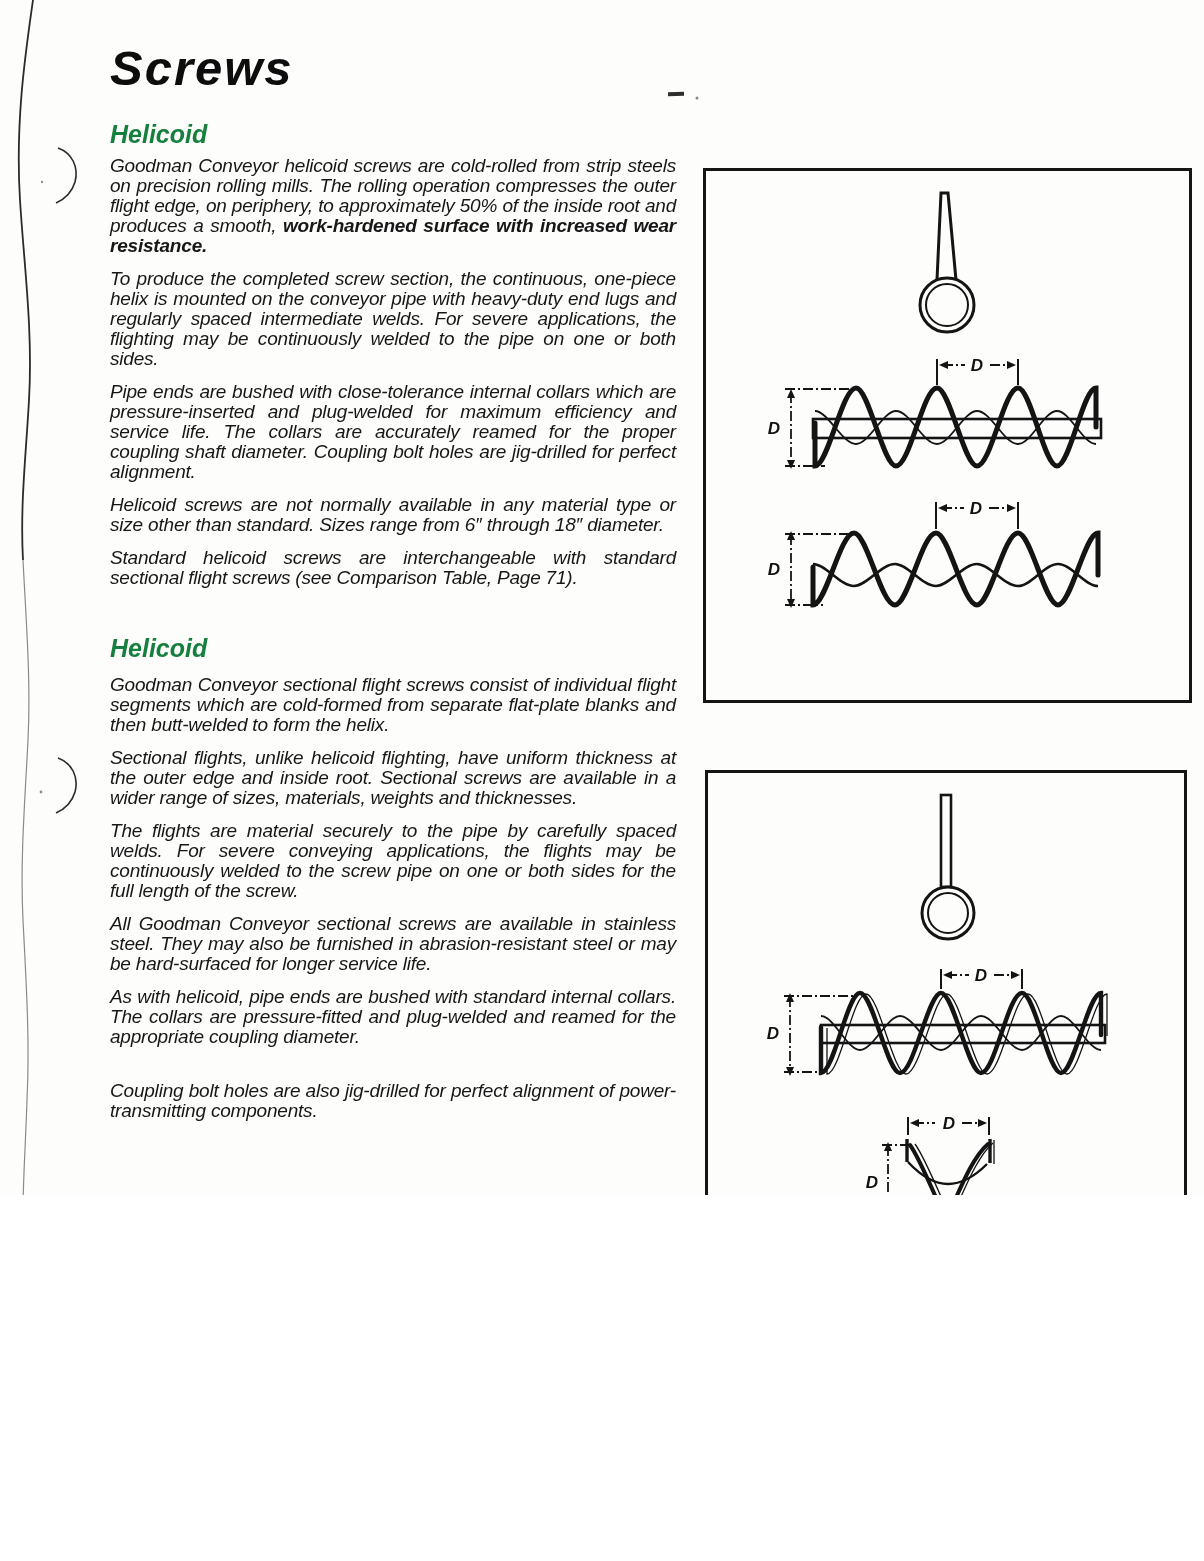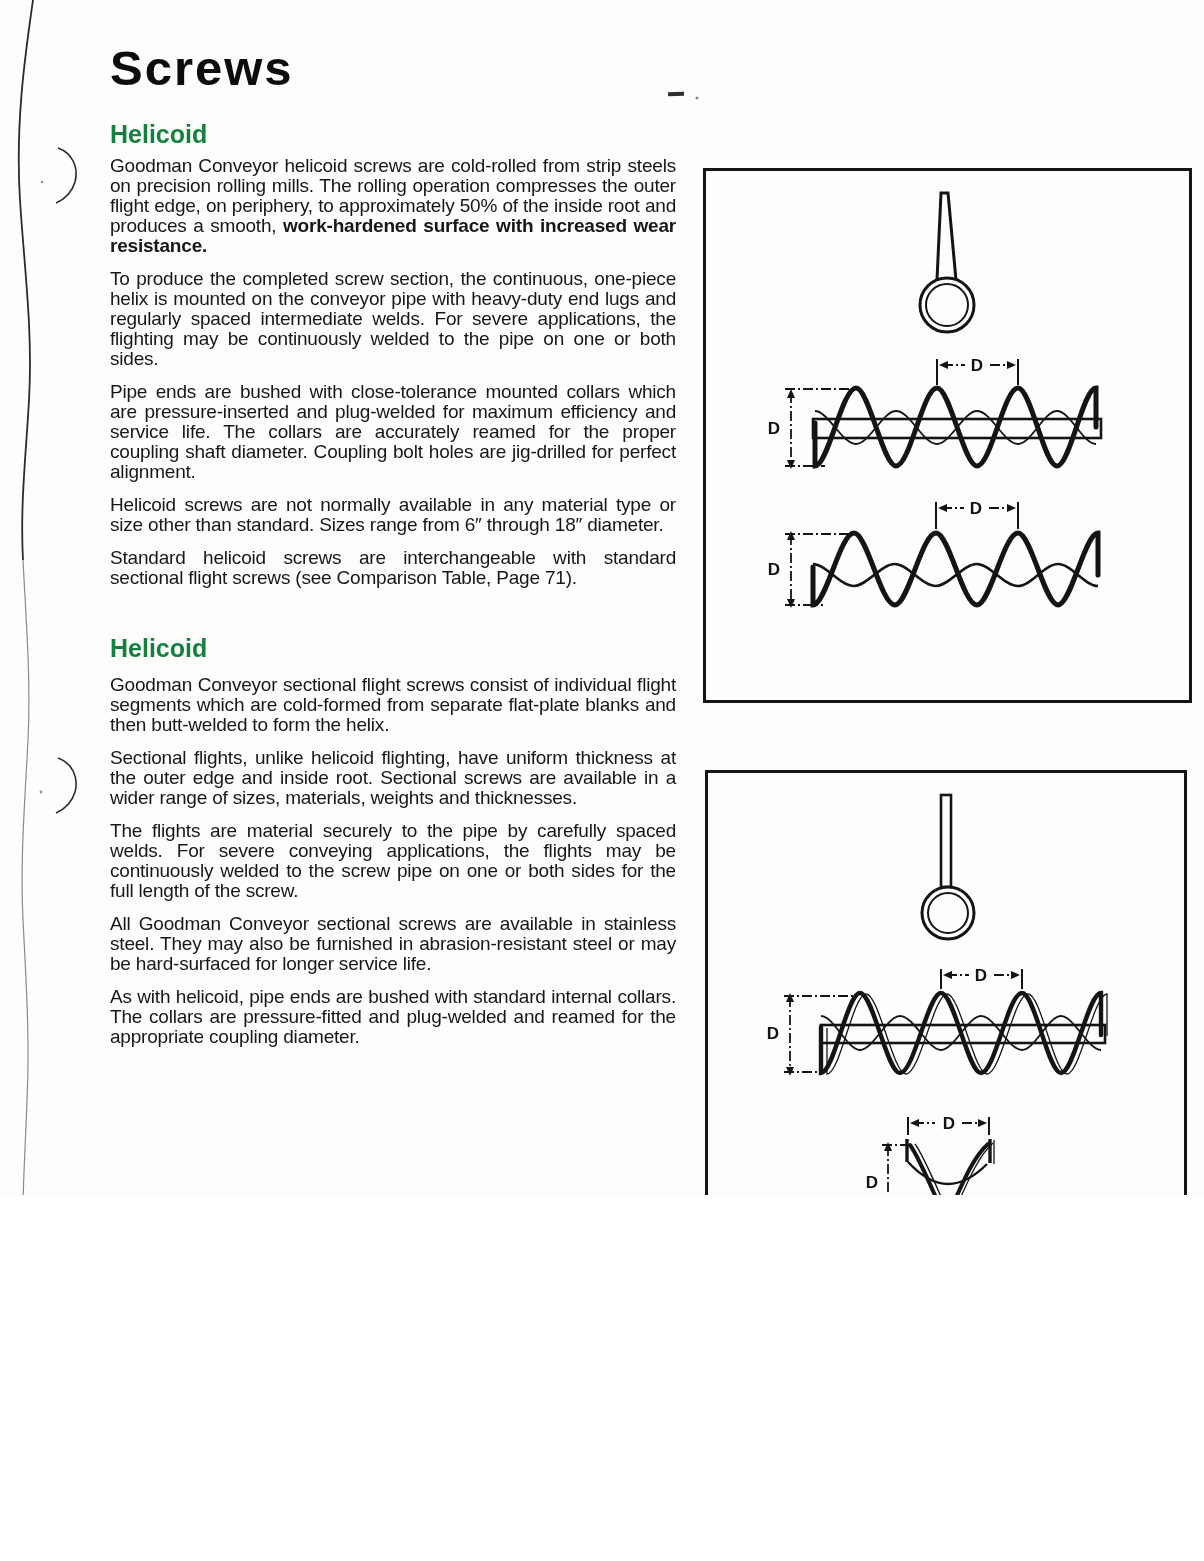--- a/index.html
+++ b/index.html
@@ -1,17 +1,17 @@
 <!DOCTYPE html>
 <html><head>
 <meta charset="utf-8">
 <style>
   html,body{margin:0;padding:0;background:#ffffff;}
   .page{position:relative;width:1204px;height:1195px;background:#fdfdfc;overflow:hidden;
-        font-family:"Liberation Sans",sans-serif;color:#141414;}
+        font-family:"Liberation Sans",sans-serif;color:#141414;font-style:italic;}
   .col{position:absolute;left:110px;top:40px;width:566px;}
   h1.title{margin:0;font-size:49px;font-weight:700;letter-spacing:2px;line-height:56px;color:#0d0d0d;}
   h2.sec{margin:0;font-size:25px;font-weight:700;line-height:28px;color:#15803d;}
   h2.h-helicoid{margin-top:24px;}
   h2.h-sectional{margin-top:46px;}
   p.bp{margin:13px 0 0 0;font-size:19px;line-height:20px;text-align:justify;
        letter-spacing:-0.2px;color:#171717;}
   p.first{margin-top:8px;}
   p.sect-first{}
   p.gap-before{margin-top:34px;}
@@ -41,30 +41,31 @@
 <body>
 
 <div class="page">
 
   <div class="col">
     <h1 class="title">Screws</h1>
 
     <h2 class="sec h-helicoid">Helicoid</h2>
     <p class="bp first"><span>Goodman Conveyor helicoid screws are cold-rolled from strip steels on precision rolling mills. The rolling operation compresses the outer flight edge, on periphery, to approximately 50% of the inside root and produces a smooth, </span><b>work-hardened surface with increased wear resistance.</b></p>
     <p class="bp">To produce the completed screw section, the continuous, one-piece helix is mounted on the conveyor pipe with heavy-duty end lugs and regularly spaced intermediate welds. For severe applications, the flighting may be continuously welded to the pipe on one or both sides.</p>
-    <p class="bp">Pipe ends are bushed with close-tolerance mounted collars which are pressure-inserted and plug-welded for maximum efficiency and service life. The collars are accurately reamed for the proper coupling shaft diameter. Coupling bolt holes are jig-drilled for perfect alignment.</p>
+    <p class="bp">Pipe ends are bushed with close-tolerance internal collars which are pressure-inserted and plug-welded for maximum efficiency and service life. The collars are accurately reamed for the proper coupling shaft diameter. Coupling bolt holes are jig-drilled for perfect alignment.</p>
     <p class="bp">Helicoid screws are not normally available in any material type or size other than standard. Sizes range from 6″ through 18″ diameter.</p>
     <p class="bp">Standard helicoid screws are interchangeable with standard sectional flight screws (see Comparison Table, Page 71).</p>
 
     <h2 class="sec h-sectional">Helicoid</h2>
     <p class="bp sect-first">Goodman Conveyor sectional flight screws consist of individual flight segments which are cold-formed from separate flat-plate blanks and then butt-welded to form the helix.</p>
     <p class="bp">Sectional flights, unlike helicoid flighting, have uniform thickness at the outer edge and inside root. Sectional screws are available in a wider range of sizes, materials, weights and thicknesses.</p>
     <p class="bp">The flights are material securely to the pipe by carefully spaced welds. For severe conveying applications, the flights may be continuously welded to the screw pipe on one or both sides for the full length of the screw.</p>
     <p class="bp">All Goodman Conveyor sectional screws are available in stainless steel. They may also be furnished in abrasion-resistant steel or may be hard-surfaced for longer service life.</p>
     <p class="bp">As with helicoid, pipe ends are bushed with standard internal collars. The collars are pressure-fitted and plug-welded and reamed for the appropriate coupling diameter.</p>
+    <p class="bp gap-before">Coupling bolt holes are also jig-drilled for perfect alignment of power-transmitting components.</p>
   </div>
 
   <div class="figbox" style="left:703px;top:168px;width:483px;height:529px;">
     <svg width="483" height="529" viewBox="0 0 483 529">
 
       <g>
         <polygon class="xsec" points="235,22 242,22 250,109 231,109"></polygon>
         <circle class="xsec" cx="241" cy="134" r="27"></circle>
         <circle class="xsec2" cx="241" cy="134" r="21"></circle>
       </g>

